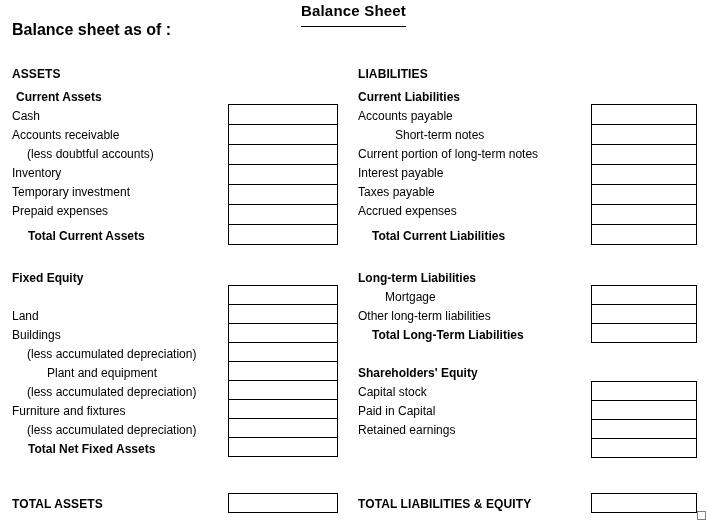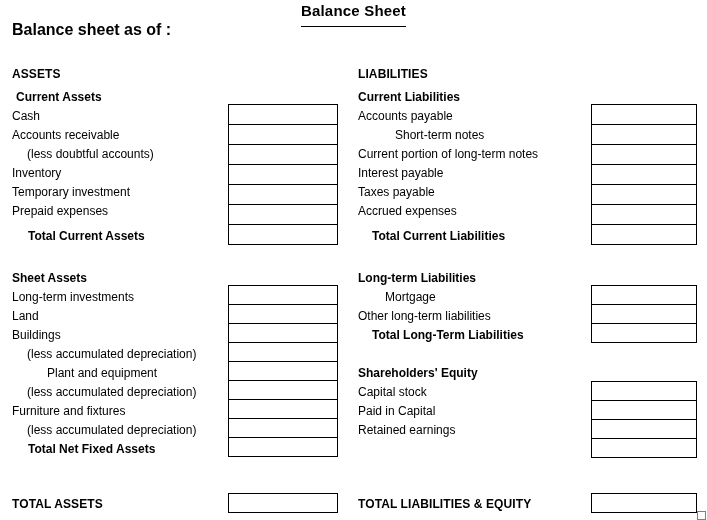--- a/index.html
+++ b/index.html
@@ -103,23 +103,22 @@
   <div class="boxgroup" style="left:228px; top:104px; width:110px; height:141px;">
     <div class="row"></div>
     <div class="row"></div>
     <div class="row"></div>
     <div class="row"></div>
     <div class="row"></div>
     <div class="row"></div>
     <div class="row"></div>
   </div>
 
-  <div class="lbl bold" style="left:12px; top:272px;">Sheet Assets</div>
+  <div class="lbl bold" style="left:12px; top:272px;">Fixed Equity</div>
 
-  <div class="lbl" style="left:12px; top:291px;">Long-term investments</div>
   <div class="lbl" style="left:12px; top:310px;">Land</div>
   <div class="lbl" style="left:12px; top:329px;">Buildings</div>
   <div class="lbl" style="left:27px; top:348px;">(less accumulated depreciation)</div>
   <div class="lbl" style="left:12px; top:367px;padding-left:35px;">Plant and equipment</div>
   <div class="lbl" style="left:27px; top:386px;">(less accumulated depreciation)</div>
   <div class="lbl" style="left:12px; top:405px;">Furniture and fixtures</div>
   <div class="lbl" style="left:27px; top:424px;">(less accumulated depreciation)</div>
   <div class="lbl bold" style="left:28px; top:443px;">Total Net Fixed Assets</div>
 
   <div class="boxgroup" style="left:228px; top:285px; width:110px; height:172px;">

